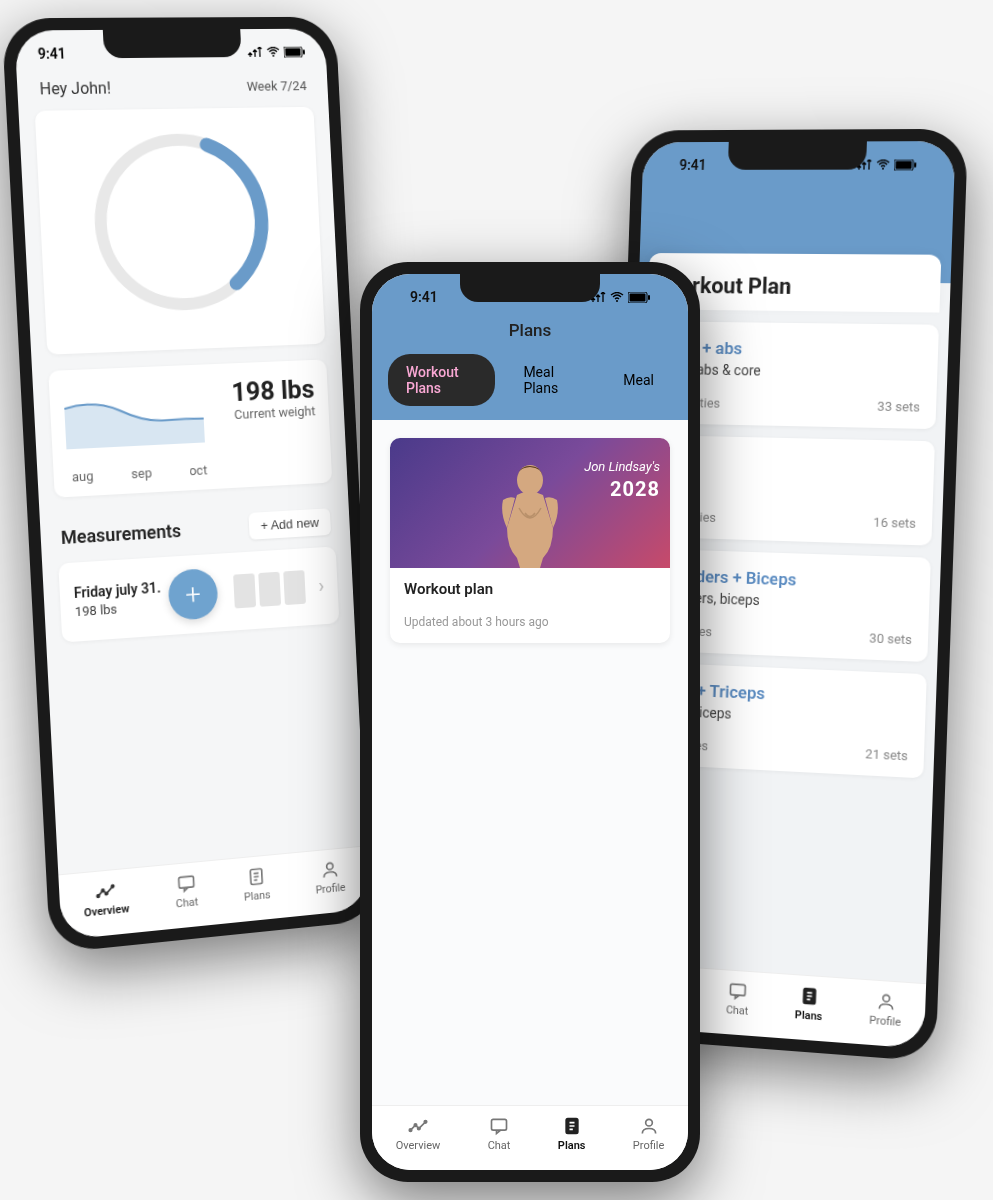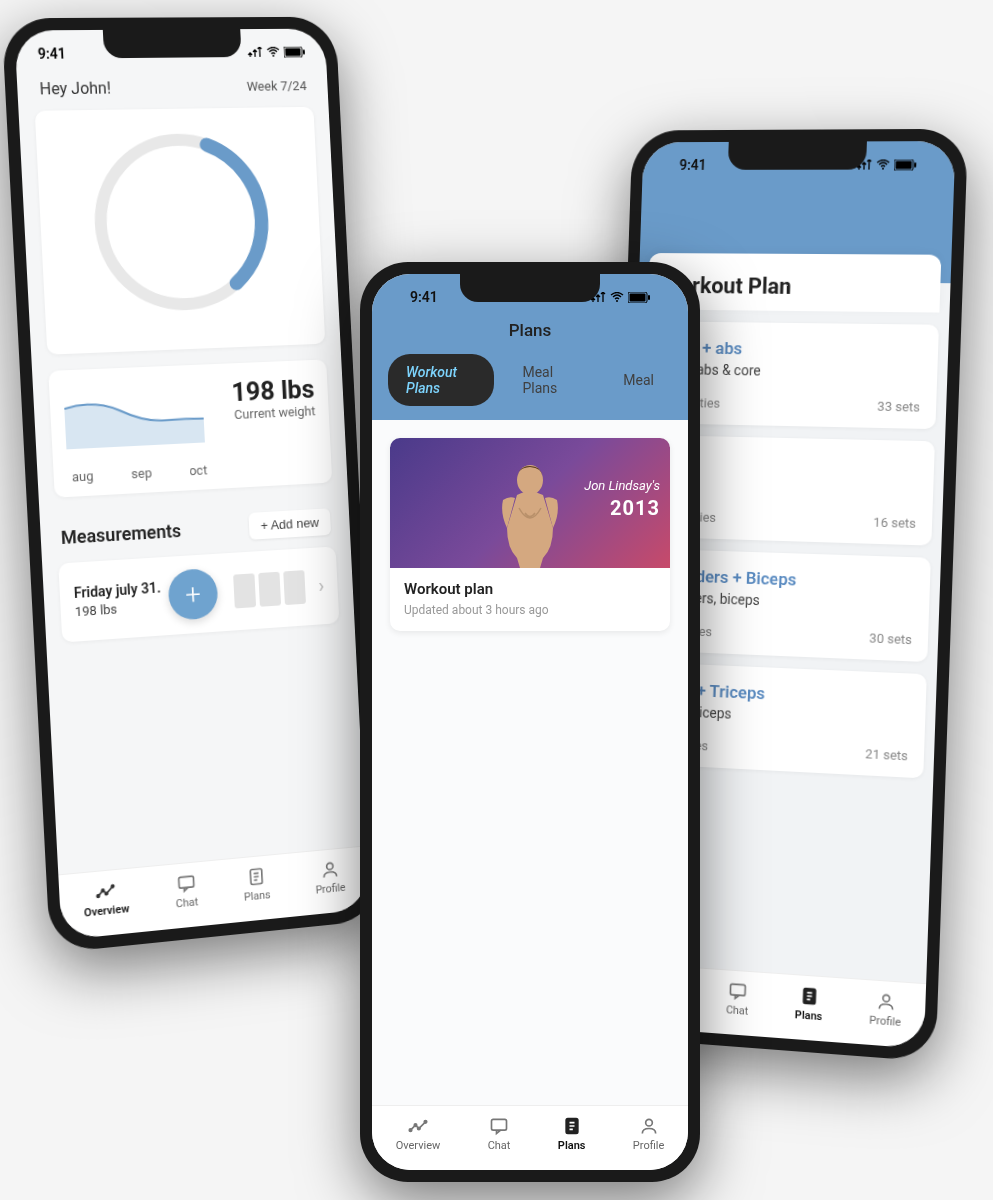--- a/index.html
+++ b/index.html
@@ -208,23 +208,23 @@
   .p2-title { text-align: center; font-size: 17px; font-weight: 500; color: #222; padding: 6px 0 14px; }
   .tabs {
     display: flex;
     gap: 10px;
     align-items: center;
   }
   .tab {
     padding: 10px 18px;
     border-radius: 22px;
     font-size: 14px;
-    color: #404040;
-  }
-  .tab.active { background: #2a2a2a; color: #7dd3fc; font-weight: 500; font-style: italic; }
+    color: #000000;
+  }
+  .tab.active { background: #2a2a2a; color: #f9a8d4; font-weight: 500; }
   .p2-body { padding: 18px; }
   .your-plans { font-size: 18px; font-weight: 600; color: #5a8bc1; margin-bottom: 14px; }
   .plan-card {
     background: #fff;
     border-radius: 10px;
     overflow: hidden;
     box-shadow: 0 2px 6px rgba(0,0,0,0.08);
   }
   .plan-image {
     height: 130px;
@@ -236,36 +236,36 @@
   }
   .plan-image .figure {
     width: 90px;
     height: 110px;
     position: relative;
     margin-top: 20px;
   }
   .plan-image .banner-text {
     position: absolute;
     right: 10px;
-    top: 40px;
+    top: 21px;
     color: #fff;
     font-style: italic;
     font-size: 13px;
     text-align: right;
     line-height: 1.3;
   }
   .plan-image .banner-text .year {
     font-size: 20px;
     font-weight: 700;
     font-style: normal;
     letter-spacing: 1px;
   }
   .plan-text { padding: 12px 14px 14px; }
   .plan-name { font-size: 15px; font-weight: 600; color: #222; }
-  .plan-updated { font-size: 12px; color: #999; margin-top: 5px; }
+  .plan-updated { font-size: 12px; color: #999; margin-top: 17px; }
 
   
   .phone3 {
     left: 612px;
     top: 130px;
     height: 920px;
     transform: perspective(2000px) rotateY(-10deg) rotateZ(2deg);
   }
   .phone3 .phone-inner { background: #f1f3f5; }
   .p3-header {
@@ -448,21 +448,21 @@
         <div class="plan-image">
           <svg class="figure" viewBox="0 0 90 110">
             <ellipse cx="45" cy="22" rx="13" ry="15" fill="#d4a880"></ellipse>
             <path d="M45 8 Q34 8 33 18 Q33 10 45 9 Q57 10 57 18 Q56 8 45 8" fill="#5a3a20"></path>
             <path d="M32 37 Q45 30 58 37 L68 70 Q68 90 58 100 L55 110 L35 110 L32 100 Q22 90 22 70 Z" fill="#d4a880"></path>
             <path d="M40 55 Q45 62 50 55 M34 50 Q45 70 56 50" stroke="#b8906a" stroke-width="1.5" fill="none"></path>
             <path d="M22 70 Q15 55 18 42 Q24 38 30 40 M68 70 Q75 55 72 42 Q66 38 60 40" fill="#d4a880"></path>
           </svg>
           <div class="banner-text">
             <div>Jon Lindsay's</div>
-            <div class="year">2013</div>
+            <div class="year">2028</div>
           </div>
         </div>
         <div class="plan-text">
           <div class="plan-name">Workout plan</div>
           <div class="plan-updated">Updated about 3 hours ago</div>
         </div>
       </div>
     </div>
     <div class="bottom-nav">
       <div class="nav-item">

